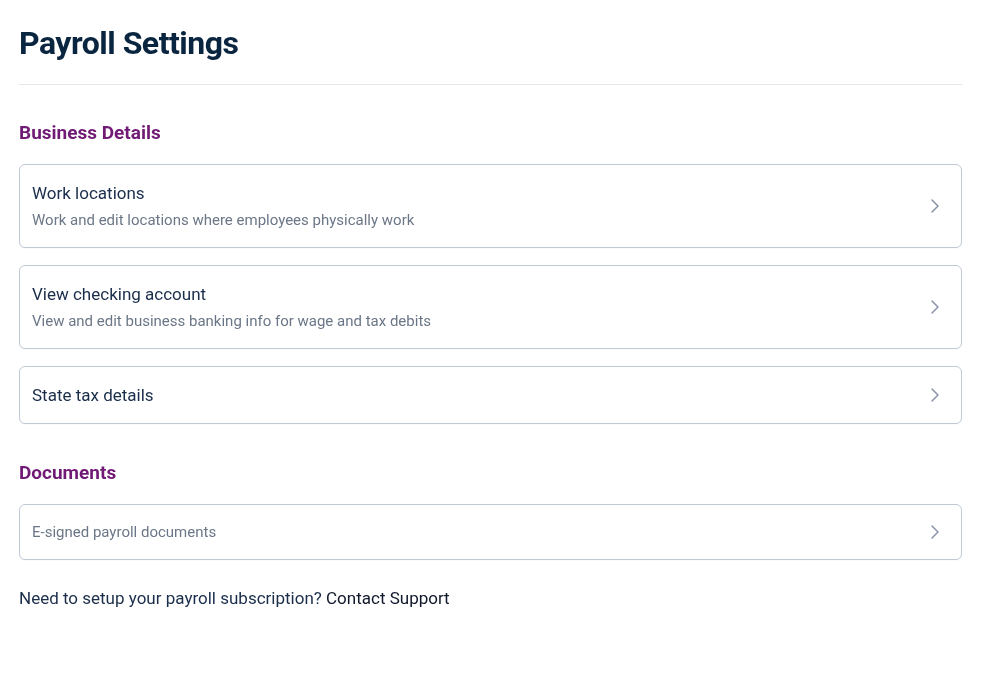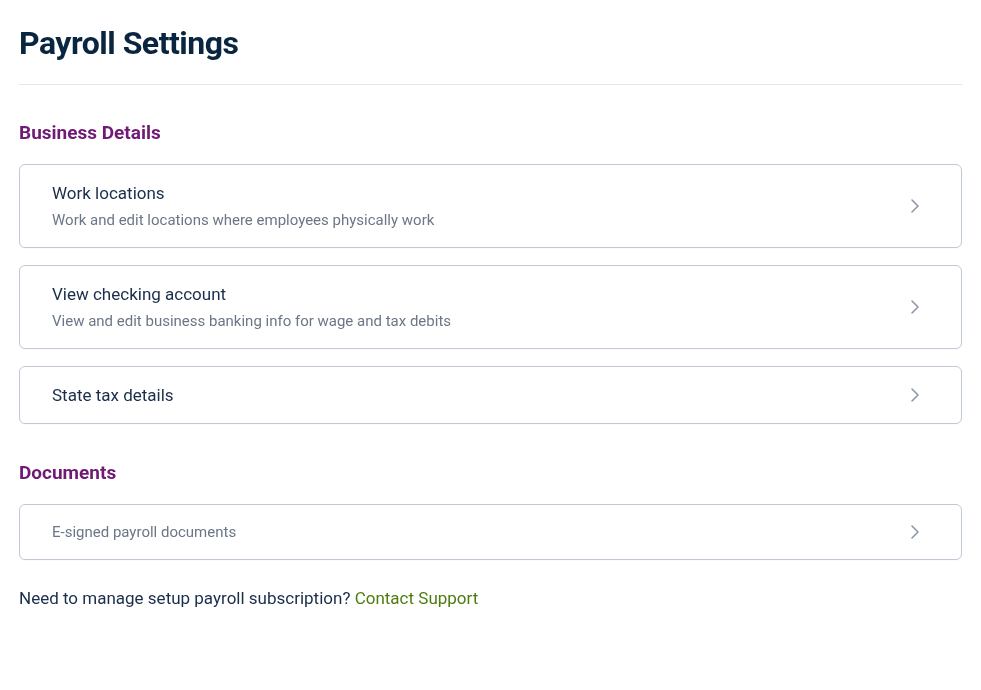--- a/index.html
+++ b/index.html
@@ -29,21 +29,21 @@
     }
     .section-heading {
       font-size: 19px;
       font-weight: 700;
       color: #701a75;
       margin-bottom: 20px;
     }
     .card {
       border: 1px solid #c1c9d6;
       border-radius: 6px;
-      padding: 18px 32px;
+      padding: 18px 12px;
       margin-bottom: 17px;
       display: flex;
       justify-content: space-between;
       align-items: center;
       cursor: pointer;
       background: #ffffff;
       box-shadow: 0 1px 1px rgba(0,0,0,0.02);
     }
     .card-text {
       display: flex;
@@ -74,21 +74,21 @@
     .section-gap {
       height: 20px;
     }
     .footer-text {
       font-size: 17px;
       font-weight: 400;
       color: #1a2d4a;
       margin-top: 28px;
     }
     .footer-link {
-      color: #4d7c0f;
+      color: #0f172a;
       cursor: pointer;
     }
   </style>
 </head>
 <body>
 
 <h1 class="page-title">Payroll Settings</h1>
 <hr class="divider">
 
 <h2 class="section-heading">Business Details</h2>
@@ -137,14 +137,14 @@
     <div class="card-subtitle">E-signed payroll documents</div>
   </div>
   <span class="chevron">
     <svg viewBox="0 0 16 16" fill="none" stroke="#8a94a6" stroke-width="1.5" stroke-linecap="round" stroke-linejoin="round">
         <polyline points="5,2 11,8 5,14"></polyline>
       </svg>
   </span>
 </div>
 
 <p class="footer-text">
-  <span>Need to manage setup payroll subscription? </span><span class="footer-link">Contact Support</span>
+  <span>Need to setup your payroll subscription? </span><span class="footer-link">Contact Support</span>
 </p>
 
 </body></html>

